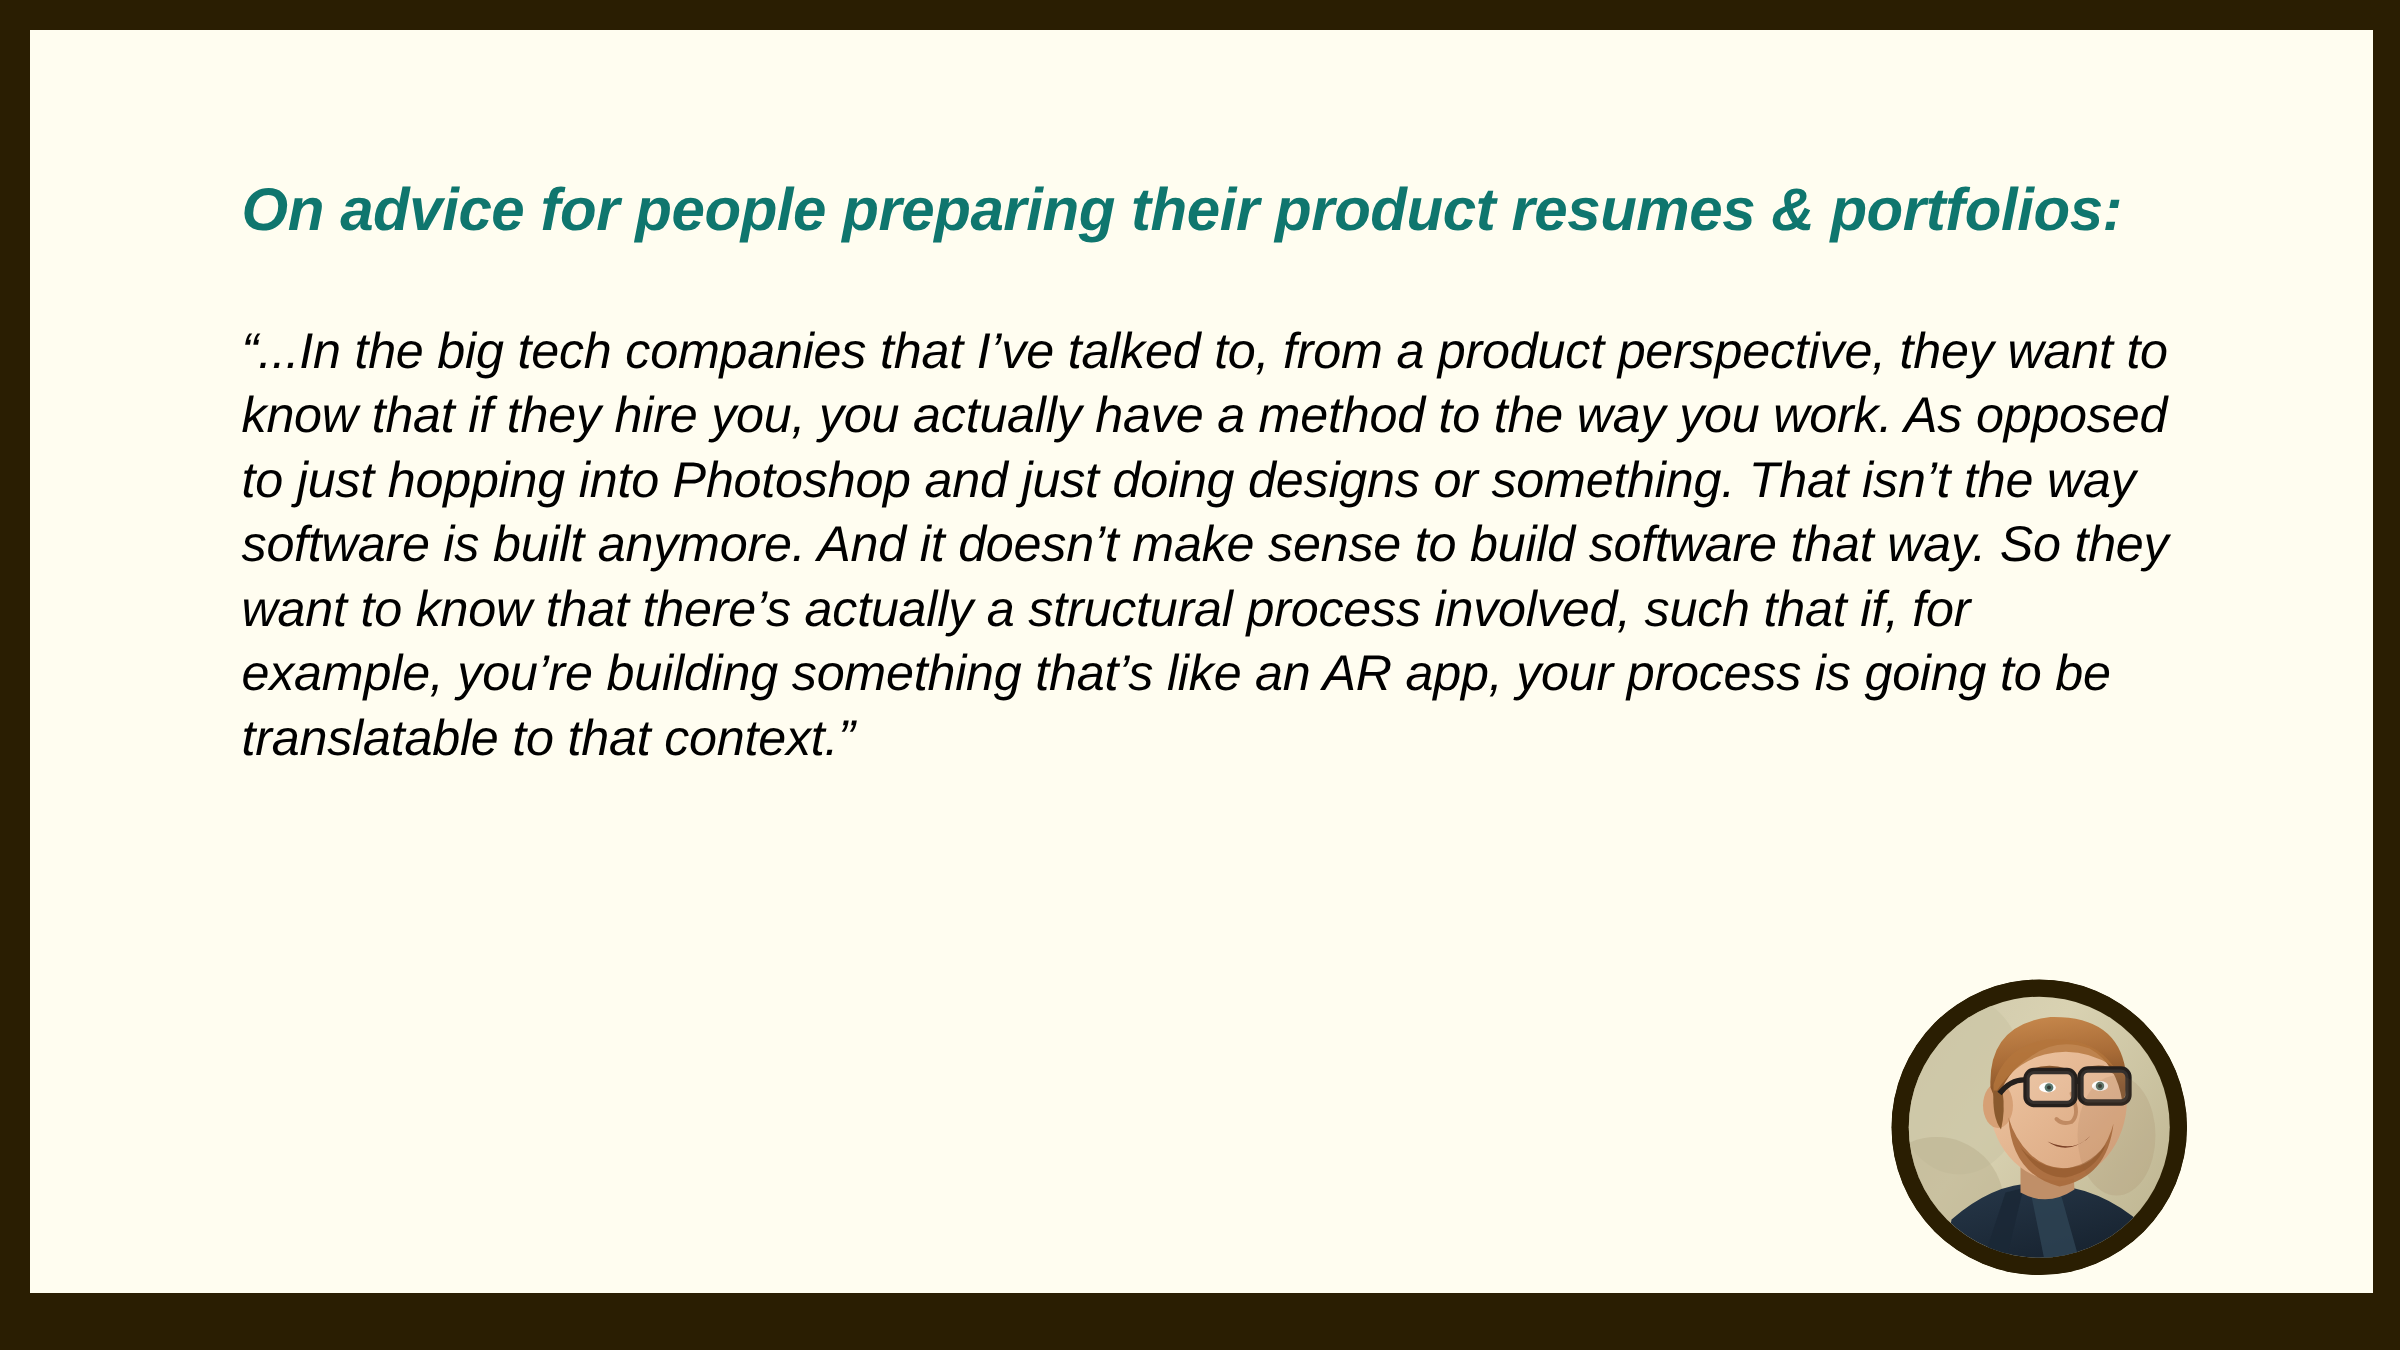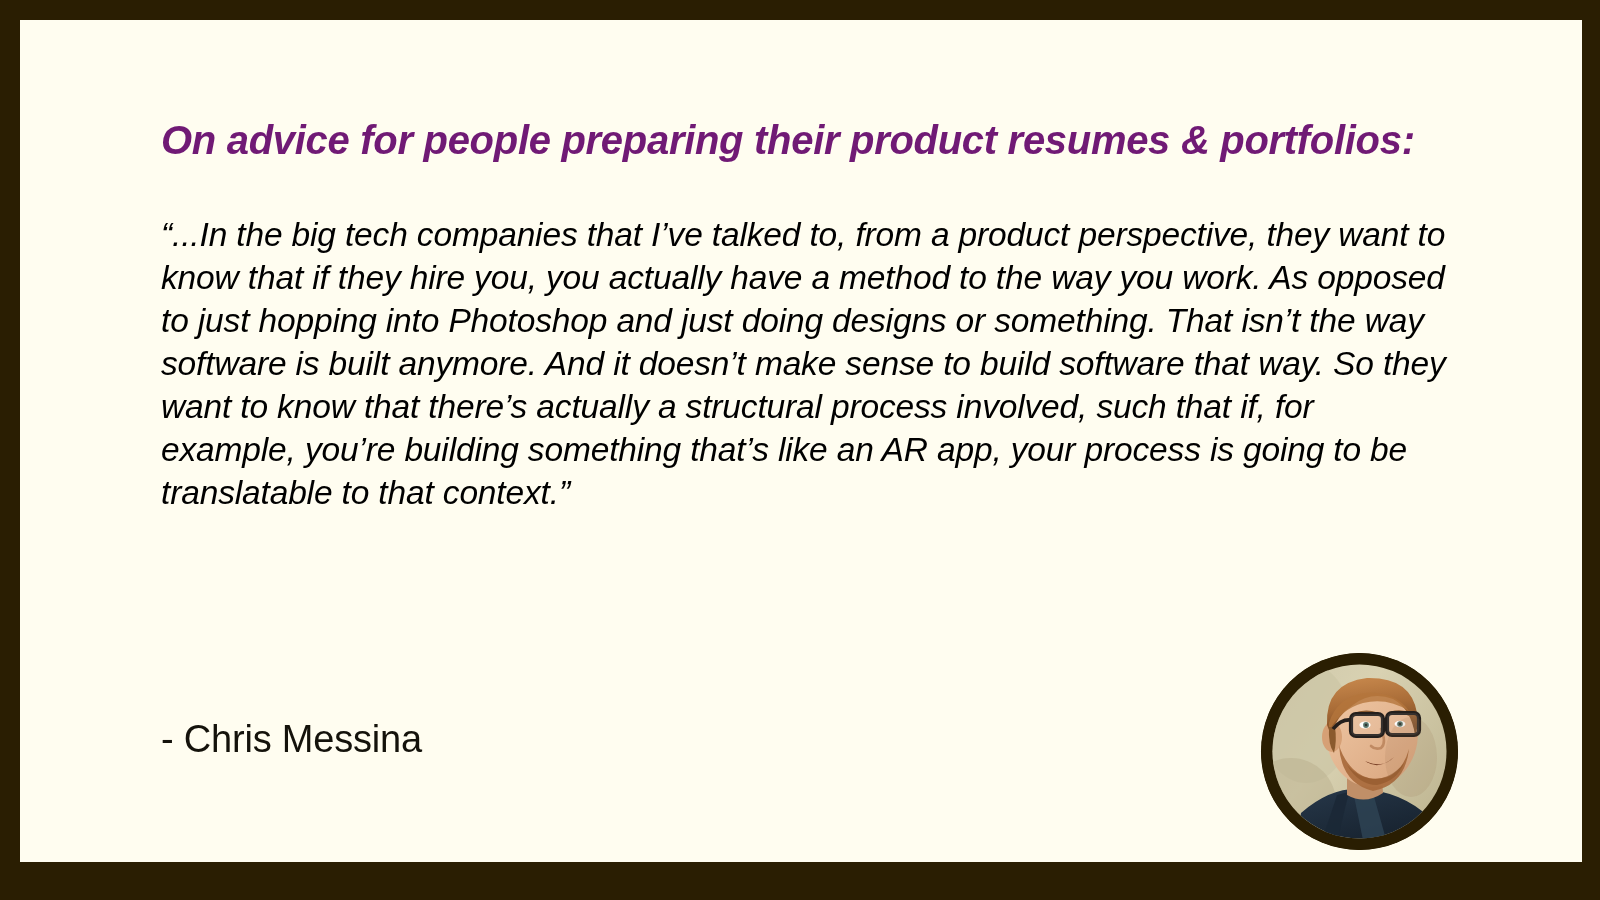--- a/index.html
+++ b/index.html
@@ -39,21 +39,21 @@
     width: 1290px;
   }
   .quote-heading {
     margin: 0;
     font-family: "Liberation Sans", sans-serif;
     font-weight: bold;
     font-style: italic;
     font-size: 40px;
     line-height: 1.33;
     letter-spacing: -0.3px;
-    color: #701a75;
+    color: #0f766e;
     width: 1280px;
   }
   .quote-body {
     margin: 0;
     margin-top: 46px;
     font-family: "Liberation Sans", sans-serif;
     font-style: italic;
     font-weight: normal;
     font-size: 33.5px;
     line-height: 1.285;
@@ -94,21 +94,20 @@
 <body>
 
 <div class="slide-frame">
   <div class="slide-card">
 
     <div class="content">
       <h1 class="quote-heading">On advice for people preparing their product resumes &amp; portfolios:</h1>
       <p class="quote-body">“...In the big tech companies that I’ve talked to, from a product perspective, they want to know that if they hire you, you actually have a method to the way you work. As opposed to just hopping into Photoshop and just doing designs or something. That isn’t the way software is built anymore. And it doesn’t make sense to build software that way. So they want to know that there’s actually a structural process involved, such that if, for example, you’re building something that’s like an AR app, your process is going to be translatable to that context.”</p>
     </div>
 
-    <p class="attribution">- Chris Messina</p>
 
     <div class="avatar">
       <svg viewBox="0 0 197 197" xmlns="http://www.w3.org/2000/svg">
         <defs>
           <clipPath id="inner-circle">
             <circle cx="98.5" cy="98.5" r="87"></circle>
           </clipPath>
           <linearGradient id="wall" x1="0" y1="0" x2="1" y2="0.7">
             <stop offset="0" stop-color="#cdc6a9"></stop>
             <stop offset="0.45" stop-color="#d9d2b2"></stop>

